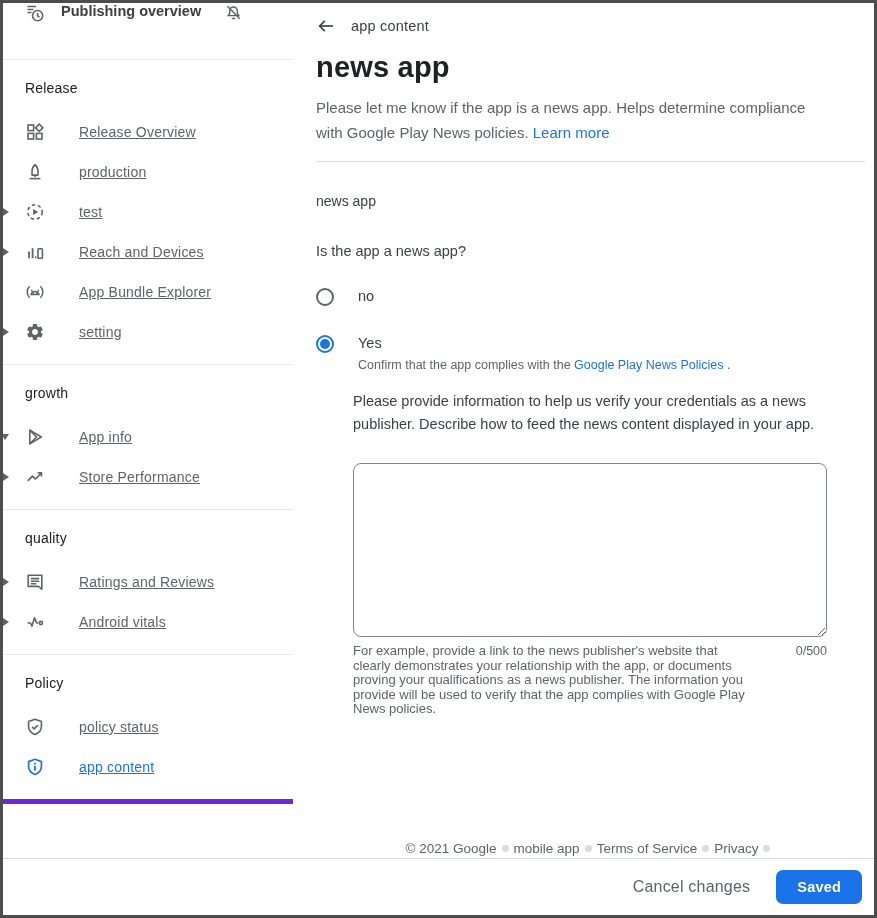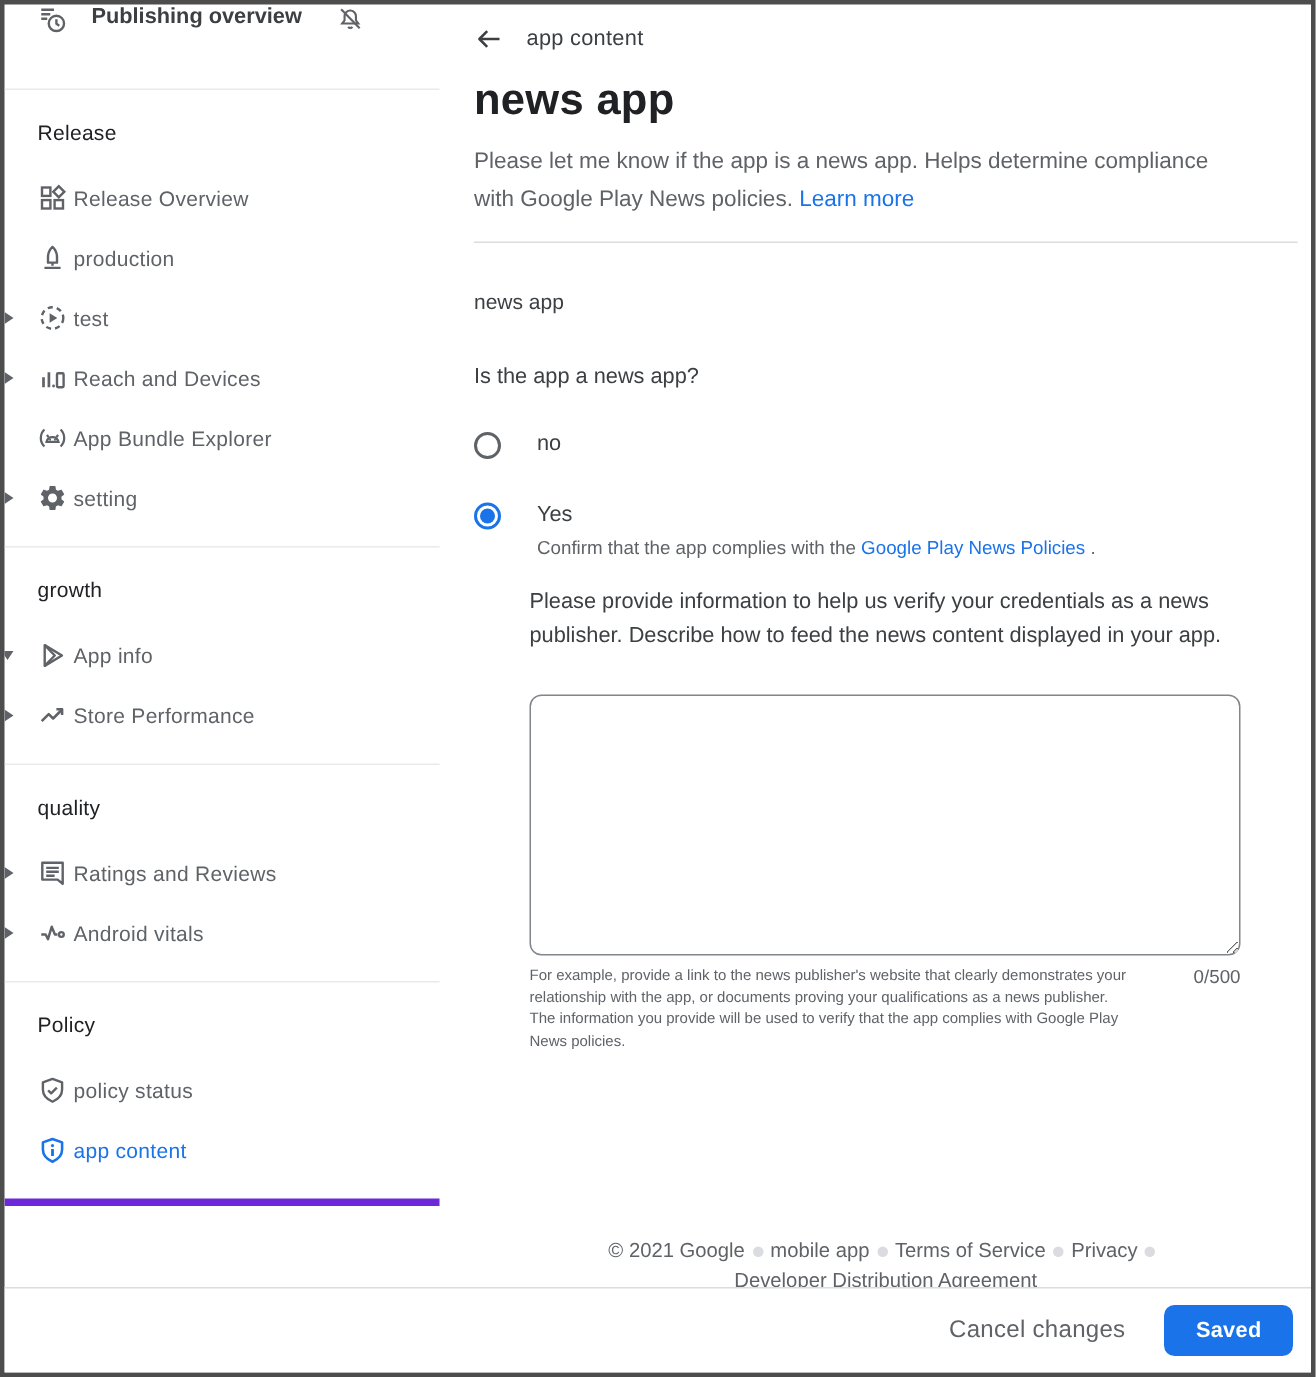--- a/index.html
+++ b/index.html
@@ -17,21 +17,21 @@
     height:57px; display:flex; 
     padding-left:22px; border-bottom:1px solid #e8eaed;font-weight:bold;
   }
   .sb-header .title { margin-left:16px; font-size:14.5px; color:#3c4043; }
   .sb-header .bell { margin-left:auto; margin-right:50px; display:flex; }
   .section { padding:20px 0 12px; border-bottom:1px solid #e8eaed; }
   .section:last-child { border-bottom:5px solid #6d28d9; }
   .section-label { margin:0 0 16px 22px; font-size:14px; color:#202124; font-weight:500; letter-spacing:.2px; }
   .sb-item { position:relative; height:40px; display:flex; align-items:center; cursor:pointer; }
   .sb-item .icon { margin-left:22px; display:flex; width:20px; }
-  .sb-item .lbl { margin-left:4px; font-size:14px; color:#5f6368; letter-spacing:.2px; }
+  .sb-item .lbl { margin-left:34px; font-size:14px; color:#5f6368; letter-spacing:.2px;text-decoration:underline; }
   .sb-item.active .lbl { color:#1a73e8; }
   .caret { position:absolute; left:0; top:50%; transform:translateY(-50%); width:0; height:0; }
   .caret.right { border-top:4.5px solid transparent; border-bottom:4.5px solid transparent; border-left:6px solid #5f6368; }
   .caret.down  { border-left:4.5px solid transparent; border-right:4.5px solid transparent; border-top:6px solid #5f6368; margin-left:-2px; }
 
   
   .content { flex:1; padding:0 9px 0 23px; }
   .breadcrumb { margin-top:13px; display:flex; align-items:center; gap:15px; }
   .breadcrumb .bc-label { font-size:14.5px; color:#3c4043; letter-spacing:.2px; }
   .page-title { margin-top:15px; font-size:29px; color:#202124; letter-spacing:.2px; }
@@ -56,21 +56,21 @@
   .radio-sub { margin-top:7px; font-size:12.5px; color:#5f6368; }
 
   .instructions { margin:18px 0 0 37px; max-width:508px; font-size:14.5px; line-height:23px; color:#3c4043; }
   .news-textarea {
     display:block; margin:27px 0 0 37px; width:474px; height:174px;
     border:1px solid #80868b; border-radius:8px; resize:vertical;
     font-family:"Liberation Sans", sans-serif; font-size:14px; color:#202124; padding:8px 10px;
     outline:none; background:#fff;
   }
   .helper-row { margin:7px 0 0 37px; width:474px; display:flex; justify-content:space-between; }
-  .helper-text { max-width:402px; font-size:10px; line-height:14.5px; color:#5f6368; }
+  .helper-text { max-width:402px; font-size:13px; line-height:14.5px; color:#5f6368; }
   .char-count { font-size:12.5px; color:#5f6368; }
 
   .footer { margin-top:122px; text-align:center; font-size:13.5px; line-height:20px; color:#5f6368; }
   .dot { display:inline-block; width:7px; height:7px; border-radius:50%; background:#dadce0; margin:0 5px; vertical-align:middle; }
 
   
   .action-bar {
     position:absolute; left:0; right:0; bottom:0; height:57px; background:#fff;
     border-top:1px solid #dadce0; display:flex; align-items:center;
     justify-content:flex-end; padding-right:12px; gap:26px;

